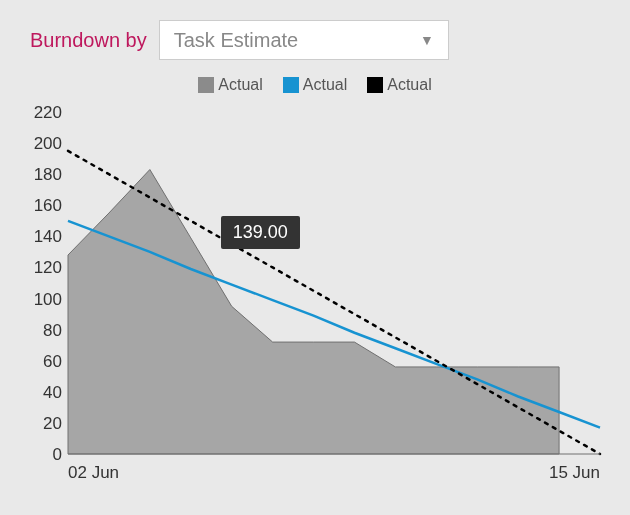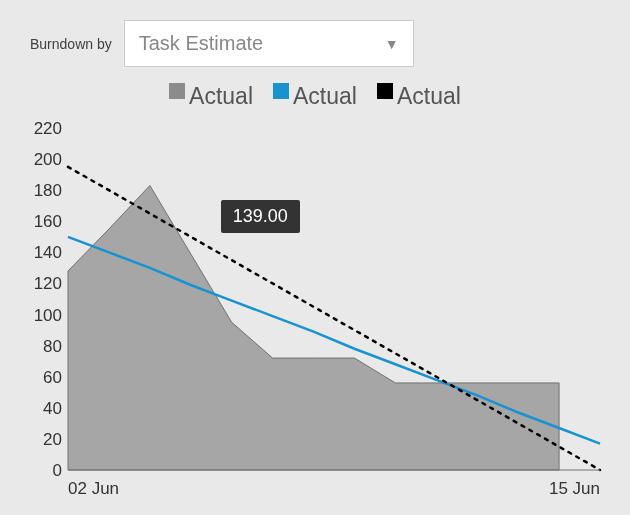--- a/index.html
+++ b/index.html
@@ -15,28 +15,28 @@
     padding: 20px 20px 10px 20px;
   }
   .controls {
     display: flex;
     align-items: center;
     gap: 12px;
     margin-bottom: 16px;
     margin-left: 10px;
   }
   .ctl-label {
-    color: #404040;
-    font-size: 14px;
+    color: #be185d;
+    font-size: 20px;
   }
   .select {
     background: #fff;
     border: 1px solid #ccc;
     width: 290px;
-    height: 47px;
+    height: 40px;
     display: flex;
     align-items: center;
     justify-content: space-between;
     padding: 0 14px;
     cursor: pointer;
   }
   .select-text {
     color: #888;
     font-size: 20px;
   }
@@ -45,24 +45,24 @@
     font-size: 14px;
   }
   .legend {
     display: flex;
     justify-content: center;
     gap: 20px;
     margin-bottom: 10px;
   }
   .legend-item {
     display: flex;
-    align-items: flex-start;
+    align-items: center;
     gap: 4px;
     color: #555;
-    font-size: 23px;
+    font-size: 16px;
   }
   .swatch {
     width: 16px;
     height: 16px;
   }
   .sw-actual { background: #8b8b8b; }
   .sw-trend { background: #1793d1; }
   .sw-optimal { background: #000; }
   .chart-area {
     position: relative;
@@ -122,17 +122,17 @@
         <text x="42" y="76.18181818181816" text-anchor="end" font-size="17" fill="#333" font-family="Arial">180</text>
         <text x="42" y="45.0909090909091" text-anchor="end" font-size="17" fill="#333" font-family="Arial">200</text>
         <text x="42" y="14" text-anchor="end" font-size="17" fill="#333" font-family="Arial">220</text>
         <text x="48" y="374" text-anchor="start" font-size="17" fill="#333" font-family="Arial">02 Jun</text>
         <text x="580" y="374" text-anchor="end" font-size="17" fill="#333" font-family="Arial">15 Jun</text>
         <path d="M 48 350 L 48 151.01818181818183 L 88.92307692307693 109.04545454545453 L 129.84615384615387 65.51818181818183 L 170.76923076923077 133.9181818181818 L 211.6923076923077 202.31818181818178 L 252.6153846153846 238.07272727272726 L 293.53846153846155 238.07272727272726 L 334.46153846153845 238.07272727272726 L 375.3846153846154 262.9454545454546 L 416.3076923076923 262.9454545454546 L 457.2307692307692 262.9454545454546 L 498.15384615384613 262.9454545454546 L 539.0769230769231 262.9454545454546 L 539.0769230769231 350 Z" fill="#9a9a9a" fill-opacity="0.85" stroke="#707070" stroke-width="1"></path>
         <path d="M 48 116.81818181818184 L 88.92307692307693 132.36363636363637 L 129.84615384615387 147.9090909090909 L 170.76923076923077 165.0090909090909 L 211.6923076923077 180.55454545454543 L 252.6153846153846 196.10000000000002 L 293.53846153846155 211.64545454545456 L 334.46153846153845 228.74545454545455 L 375.3846153846154 244.29090909090908 L 416.3076923076923 259.8363636363636 L 457.2307692307692 275.3818181818182 L 498.15384615384613 292.4818181818182 L 539.0769230769231 308.02727272727276 L 580 323.57272727272726 " fill="none" stroke="#1793d1" stroke-width="2.5"></path>
         <path d="M 48 46.86363636363637 L 88.92307692307693 70.18181818181816 L 129.84615384615387 93.5 L 170.76923076923077 116.81818181818184 L 211.6923076923077 140.13636363636363 L 252.6153846153846 163.45454545454547 L 293.53846153846155 186.77272727272725 L 334.46153846153845 210.09090909090907 L 375.3846153846154 233.40909090909093 L 416.3076923076923 256.72727272727275 L 457.2307692307692 280.0454545454545 L 498.15384615384613 303.3636363636364 L 539.0769230769231 326.6818181818182 L 580 350 " fill="none" stroke="#000000" stroke-width="2.5" stroke-dasharray="3,6" stroke-linecap="round"></path>
         <line x1="48" y1="350" x2="580" y2="350" stroke="#707070" stroke-width="1"></line>
       </svg>
-    <div class="tooltip" id="tooltip" style="left: 200.769px; top: 80px;">
+    <div class="tooltip" id="tooltip" style="left: 200.769px; top: 112px;">
       <span>139.00</span>
     </div>
   </div>
 </div>
 
 </body></html>

